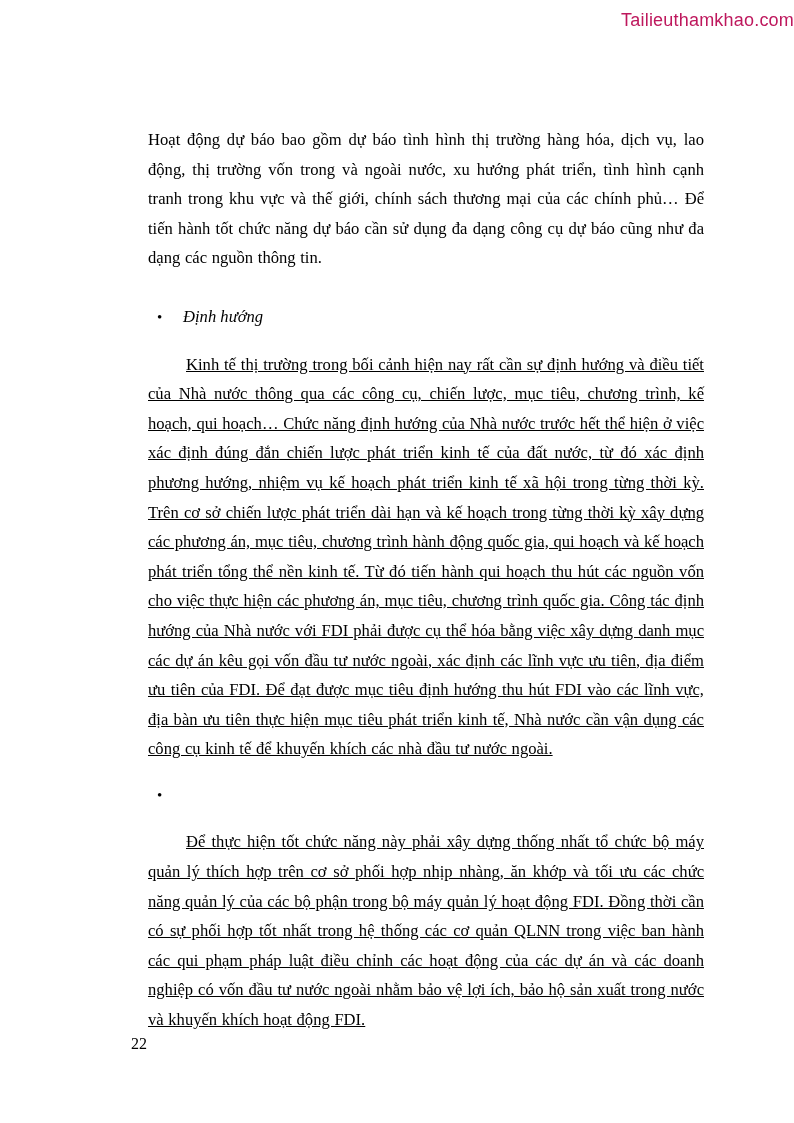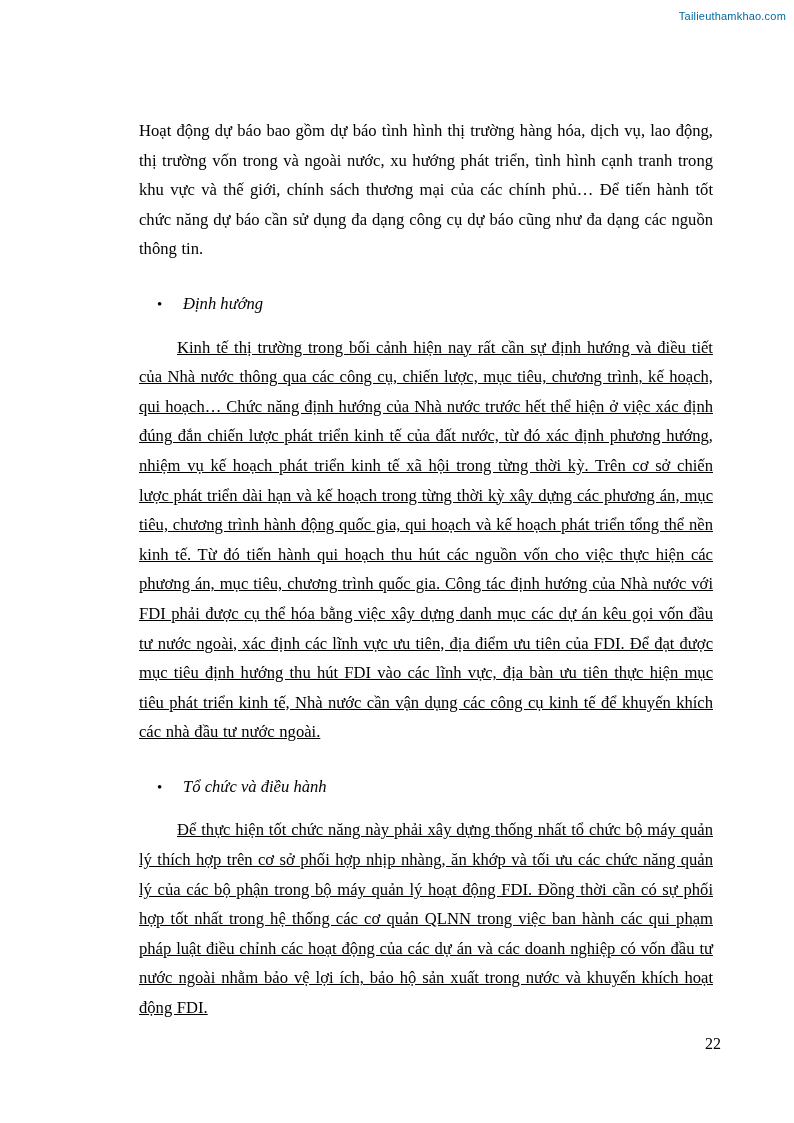--- a/index.html
+++ b/index.html
@@ -9,34 +9,34 @@
       height: 1123px;
       background: #ffffff;
       color: #000000;
       font-family: "Liberation Serif", "DejaVu Serif", serif;
       position: relative;
       overflow: hidden;
     }
     .watermark {
       position: absolute;
       top: 10px;
-      right: 8px;
+      right: 0;
       font-family: "Liberation Sans", "DejaVu Sans", sans-serif;
-      font-size: 11px;
-      color: #0369a1;
+      font-size: 18px;
+      color: #be185d;
       letter-spacing: 0.2px;
     }
     .body-text {
       position: absolute;
       top: 108px;
       left: 131px;
       width: 590px;
     }
     p.para {
-      margin: 8px;
+      margin: 17px;
       font-size: 16.6px;
       line-height: 29.6px;
       text-align: justify;
       text-justify: inter-word;
       word-spacing: 0.5px;
     }
     p.para.indent {
       text-indent: 38px;
       text-decoration: underline;
     }
@@ -54,21 +54,21 @@
     }
     .bullet-text {
       font-style: italic;
       margin-top: 12px;
     }
     .page-number {
       position: absolute;
       top: 1033px;
       left: 131px;
       width: 590px;
-      text-align: right;
+      text-align: left;
       font-size: 16px;
       line-height: 22px;
     }
   </style>
 </head>
 <body>
 
 <div class="page">
 
   <div class="watermark">Tailieuthamkhao.com</div>
@@ -79,21 +79,20 @@
 
     <div class="bullet-line">
       <span class="bullet-dot">•</span>
       <span class="bullet-text">Định hướng</span>
     </div>
 
     <p class="para indent">Kinh tế thị trường trong bối cảnh hiện nay rất cần sự định hướng và điều tiết của Nhà nước thông qua các công cụ, chiến lược, mục tiêu, chương trình, kế hoạch, qui hoạch… Chức năng định hướng của Nhà nước trước hết thể hiện ở việc xác định đúng đắn chiến lược phát triển kinh tế của đất nước, từ đó xác định phương hướng, nhiệm vụ kế hoạch phát triển kinh tế xã hội trong từng thời kỳ. Trên cơ sở chiến lược phát triển dài hạn và kế hoạch trong từng thời kỳ xây dựng các phương án, mục tiêu, chương trình hành động quốc gia, qui hoạch và kế hoạch phát triển tổng thể nền kinh tế. Từ đó tiến hành qui hoạch thu hút các nguồn vốn cho việc thực hiện các phương án, mục tiêu, chương trình quốc gia. Công tác định hướng của Nhà nước với FDI phải được cụ thể hóa bằng việc xây dựng danh mục các dự án kêu gọi vốn đầu tư nước ngoài, xác định các lĩnh vực ưu tiên, địa điểm ưu tiên của FDI. Để đạt được mục tiêu định hướng thu hút FDI vào các lĩnh vực, địa bàn ưu tiên thực hiện mục tiêu phát triển kinh tế, Nhà nước cần vận dụng các công cụ kinh tế để khuyến khích các nhà đầu tư nước ngoài.</p>
 
     <div class="bullet-line">
       <span class="bullet-dot">•</span>
-      <span class="bullet-text">Tổ chức và điều hành</span>
     </div>
 
     <p class="para indent">Để thực hiện tốt chức năng này phải xây dựng thống nhất tổ chức bộ máy quản lý thích hợp trên cơ sở phối hợp nhịp nhàng, ăn khớp và tối ưu các chức năng quản lý của các bộ phận trong bộ máy quản lý hoạt động FDI. Đồng thời cần có sự phối hợp tốt nhất trong hệ thống các cơ quản QLNN trong việc ban hành các qui phạm pháp luật điều chỉnh các hoạt động của các dự án và các doanh nghiệp có vốn đầu tư nước ngoài nhằm bảo vệ lợi ích, bảo hộ sản xuất trong nước và khuyến khích hoạt động FDI.</p>
 
   </div>
 
   <div class="page-number">22</div>
 
 </div>
 

